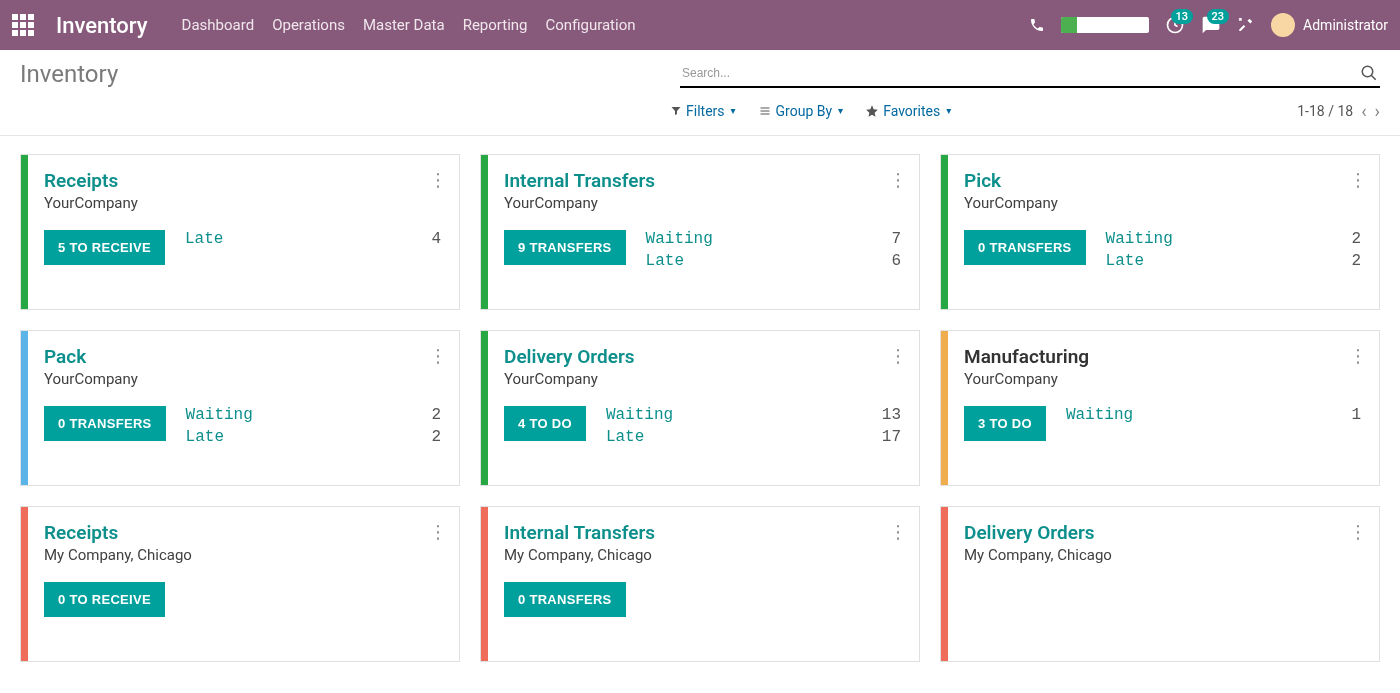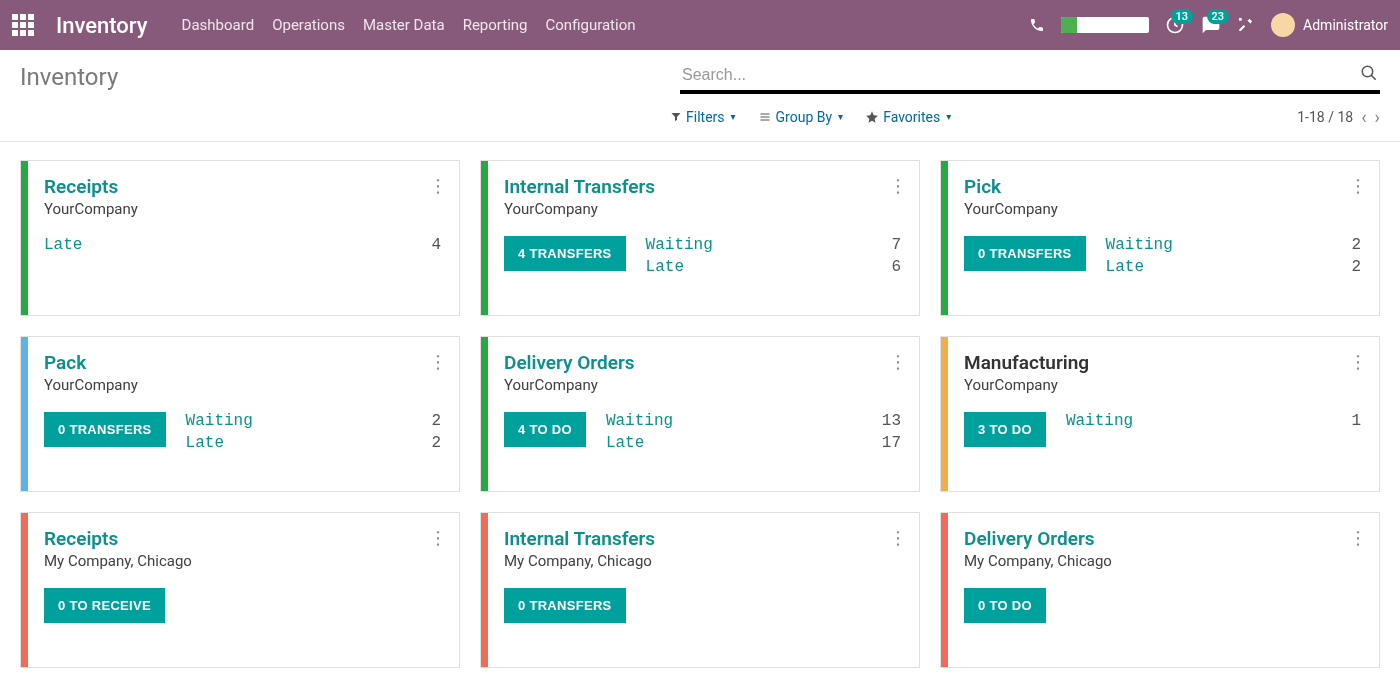--- a/index.html
+++ b/index.html
@@ -13,21 +13,21 @@
   .nav-item { color: #f0e6ec; font-size: 15px; cursor: pointer; white-space: nowrap; }
   .nav-icon { cursor: pointer; position: relative; display: flex; align-items: center; }
   .progress-bar { width: 88px; height: 16px; background: #fff; border-radius: 2px; overflow: hidden; position: relative; }
   .progress-fill { background: #4caf50; height: 100%; width: 18%; }
   .badge { position: absolute; top: -6px; right: -8px; background: #00a09d; color: #fff; border-radius: 10px; font-size: 11px; padding: 1px 5px; font-weight: 600; }
   .avatar { width: 24px; height: 24px; border-radius: 50%; background: #f8d7a5; flex-shrink: 0; }
   .user { display: flex; align-items: center; gap: 8px; cursor: pointer; }
   .controlbar { display: flex; padding: 10px 20px 6px 20px; align-items: center; justify-content: space-between; }
   .page-title { font-size: 24px; color: #7a7a7a; font-weight: 400; }
   .search-wrap { flex: 1; max-width: 700px; margin-left: auto; position: relative; }
-  .search-input { width: 100%; border: none; border-bottom: 4px solid #000000; font-size: 16px; padding: 6px 28px 6px 2px; outline: none; color: #0c4a6e; }
+  .search-input { width: 100%; border: none; border-bottom: 2px solid #000000; font-size: 12px; padding: 6px 28px 6px 2px; outline: none; color: #0c4a6e; }
   .search-input::placeholder { color: #999; }
   .search-icon { position: absolute; right: 2px; top: 4px; color: #666; cursor: pointer; }
   .toolbar { display: flex; padding: 6px 20px 14px 20px; align-items: center; justify-content: flex-end; border-bottom: 1px solid #e5e5e5; gap: 18px; }
   .toolbar-left { display: flex; gap: 22px; margin-right: auto; margin-left: calc(50% - 30px); }
   .tool-item { color: #0369a1; font-size: 14px; cursor: pointer; display: flex; align-items: center; gap: 4px; }
   .caret { font-size: 10px; margin-left: 2px; }
   .pager { display: flex; align-items: center; gap: 8px; }
   .pager-text { color: #555; font-size: 14px; }
   .pager-btn { color: #888; cursor: pointer; font-size: 18px; user-select: none; }
   .cards { display: grid; grid-template-columns: repeat(3, 1fr); gap: 20px; padding: 18px 20px; }
@@ -150,37 +150,38 @@
 </div>
 
 <div class="cards" id="cards">
     <div class="card">
       <div class="card-stripe" style="background: rgb(40, 167, 69);"></div>
       <div class="card-body">
         <div class="card-menu">⋮</div>
         <div class="card-title">Receipts</div>
         <div class="card-sub">YourCompany</div>
         <div class="card-main">
+          <button class="card-btn">5 TO RECEIVE</button>
           <div class="card-stats">
             <div class="stat-row">
               <span>Late</span>
               <span class="num">4</span>
             </div>
           </div>
         </div>
       </div>
     </div>
     <div class="card">
       <div class="card-stripe" style="background: rgb(40, 167, 69);"></div>
       <div class="card-body">
         <div class="card-menu">⋮</div>
         <div class="card-title">Internal Transfers</div>
         <div class="card-sub">YourCompany</div>
         <div class="card-main">
-          <button class="card-btn">4 TRANSFERS</button>
+          <button class="card-btn">9 TRANSFERS</button>
           <div class="card-stats">
             <div class="stat-row">
               <span>Waiting</span>
               <span class="num">7</span>
             </div>
             <div class="stat-row">
               <span>Late</span>
               <span class="num">6</span>
             </div>
           </div>
@@ -290,19 +291,15 @@
           <div class="card-stats"></div>
         </div>
       </div>
     </div>
     <div class="card">
       <div class="card-stripe" style="background: rgb(239, 107, 90);"></div>
       <div class="card-body">
         <div class="card-menu">⋮</div>
         <div class="card-title">Delivery Orders</div>
         <div class="card-sub">My Company, Chicago</div>
-        <div class="card-main">
-          <button class="card-btn">0 TO DO</button>
-          <div class="card-stats"></div>
-        </div>
       </div>
     </div>
   </div>
 
 </body></html>

